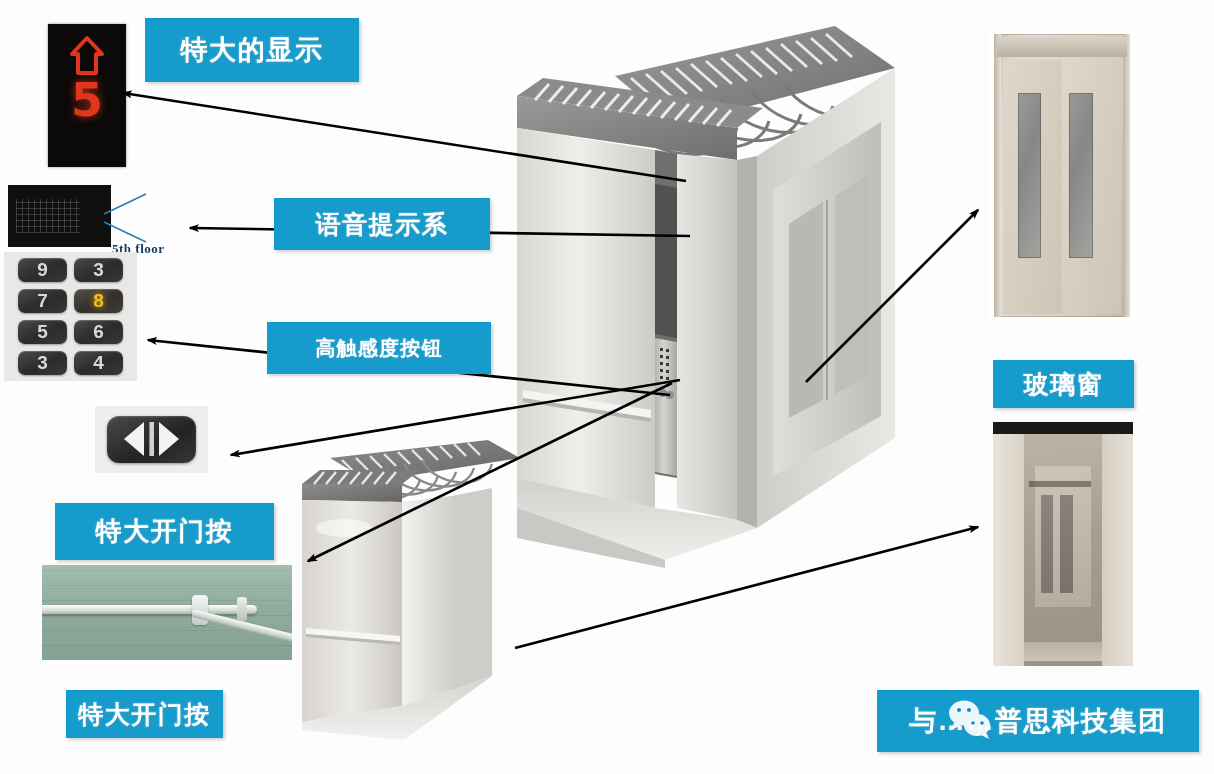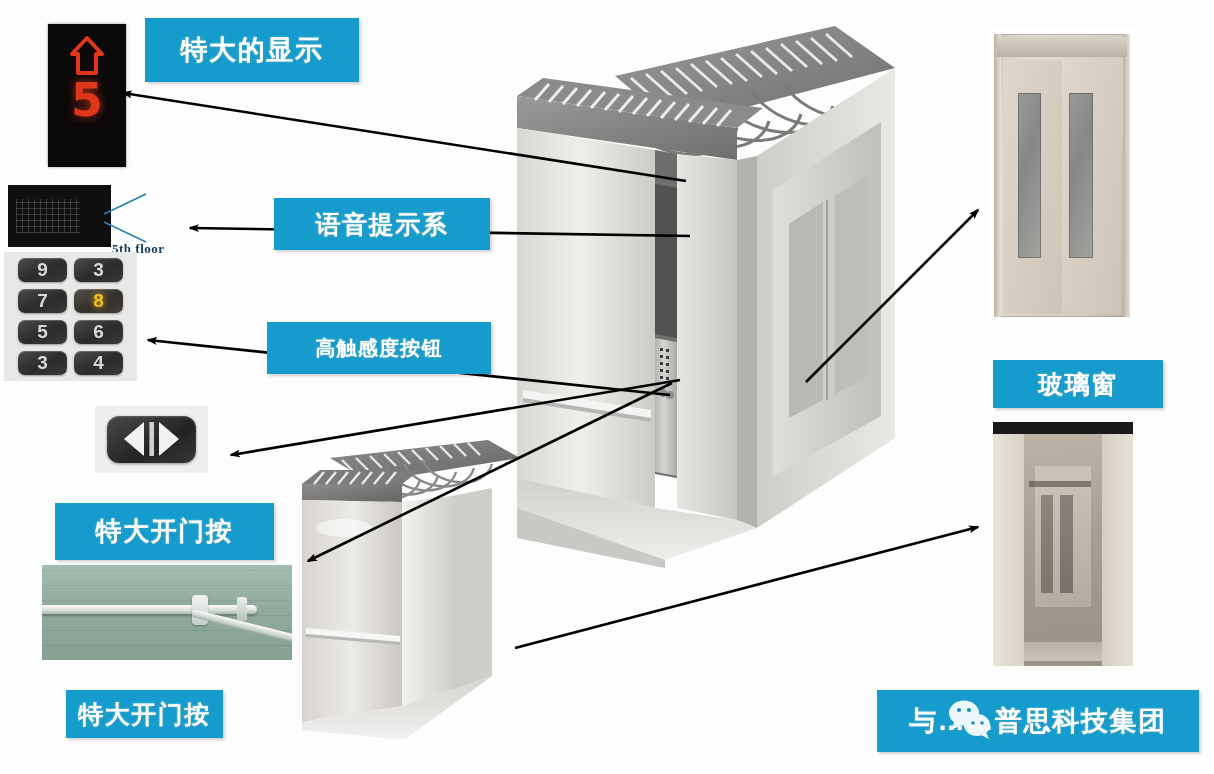--- a/index.html
+++ b/index.html
@@ -416,21 +416,21 @@
       <line x1="806" y1="382" x2="978" y2="210" stroke="#000000" stroke-width="2.6" marker-end="url(#ah)"></line>
       <line x1="515" y1="648" x2="978" y2="527" stroke="#000000" stroke-width="2.6" marker-end="url(#ah)"></line>
     </svg>
 
   <div id="label-layer">
       <div class="label" style="left: 133px; top: 18px; width: 214px; height: 64px; font-size: 27px; background: rgb(21, 156, 205); margin-left: 12px;">特大的显示</div>
       <div class="label" style="left: 274px; top: 198px; width: 216px; height: 52px; font-size: 25px; background: rgb(21, 156, 205);">语音提示系</div>
       <div class="label" style="left: 267px; top: 322px; width: 224px; height: 52px; font-size: 20px; background: rgb(21, 156, 205);">高触感度按钮</div>
       <div class="label" style="left: 55px; top: 503px; width: 219px; height: 57px; font-size: 26px; background: rgb(21, 156, 205);">特大开门按</div>
       <div class="label" style="left: 66px; top: 690px; width: 157px; height: 48px; font-size: 25px; background: rgb(21, 156, 205);">特大开门按</div>
-      <div class="label" style="left: 993px; top: 360px; width: 170px; height: 48px; font-size: 25px; background: rgb(21, 156, 205);">玻璃窗</div>
+      <div class="label" style="left: 993px; top: 360px; width: 141px; height: 48px; font-size: 25px; background: rgb(21, 156, 205);">玻璃窗</div>
       <div class="label" style="left: 877px; top: 690px; width: 322px; height: 62px; font-size: 27px; background: rgb(21, 156, 205);">与……普思科技集团</div>
     </div>
 
   <div class="wm" style="left:944px;top:698px;width:52px;height:44px;">
     <svg width="52" height="44" viewBox="0 0 52 44">
       <ellipse cx="20" cy="15" rx="15" ry="12.5" fill="#ffffff"></ellipse>
       <polygon points="10,24 8,32 17,27" fill="#ffffff"></polygon>
       <circle cx="15" cy="12" r="2.1" fill="#1b8fbf"></circle>
       <circle cx="25" cy="12" r="2.1" fill="#1b8fbf"></circle>
       <ellipse cx="33" cy="27" rx="13" ry="11" fill="#ffffff"></ellipse>

